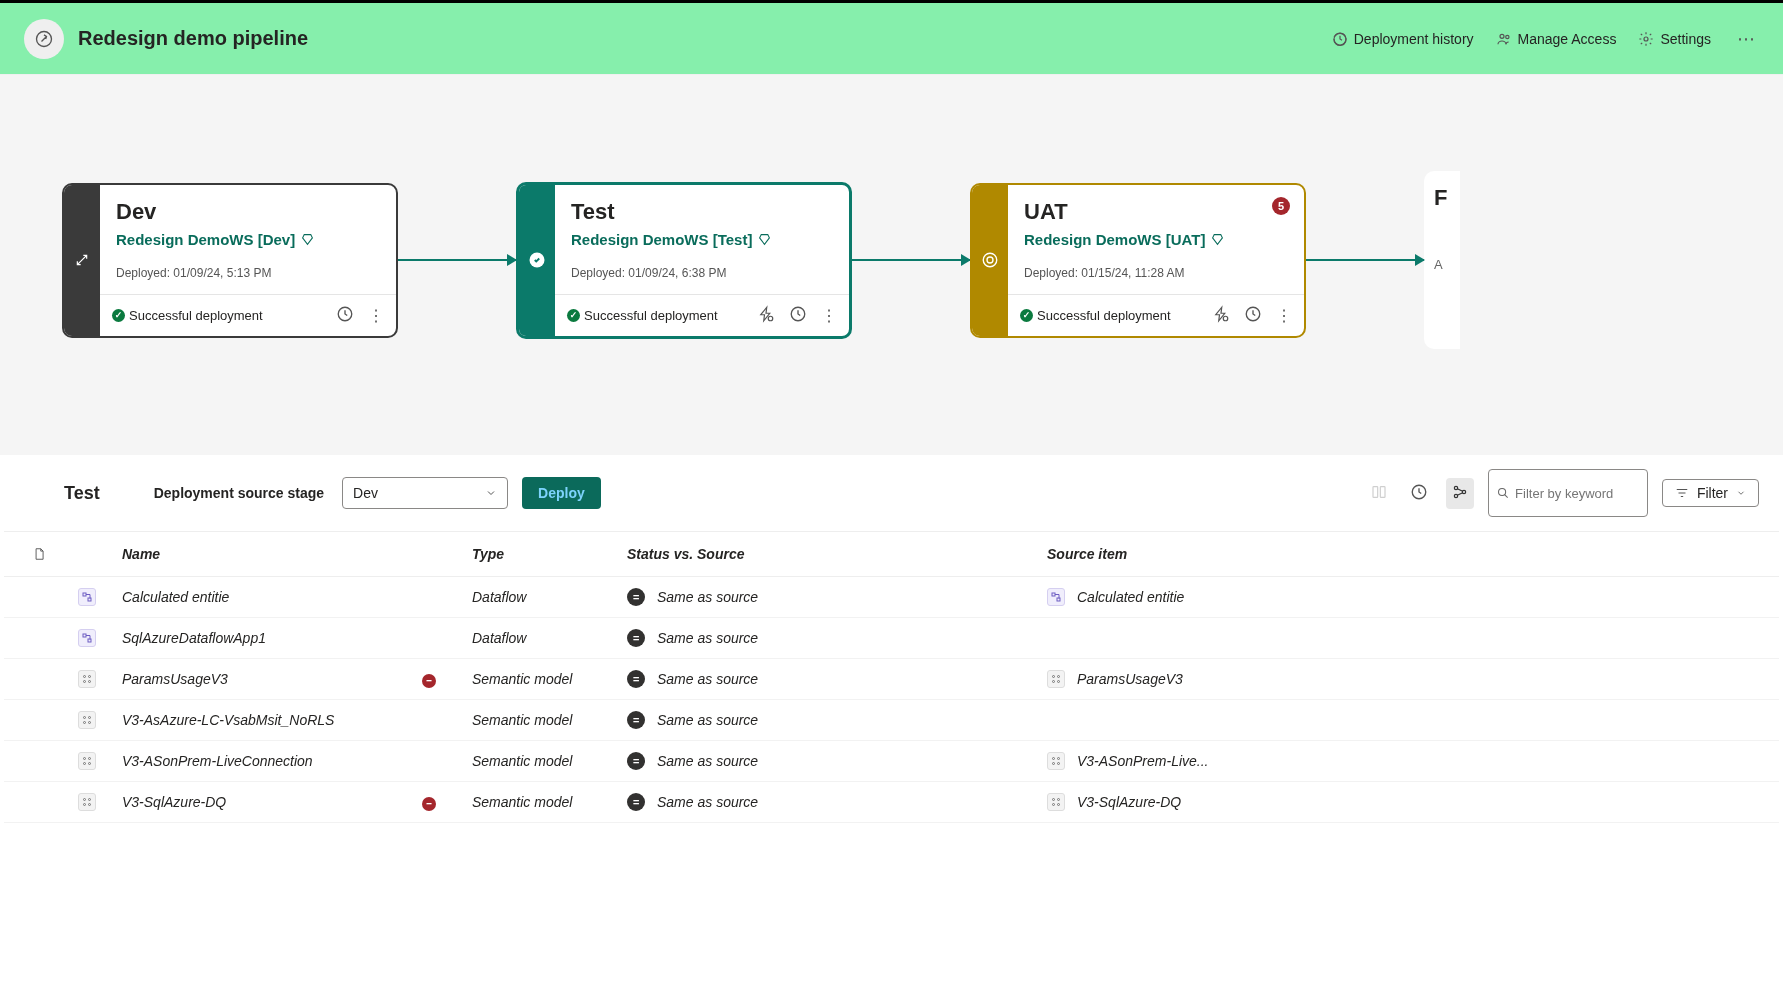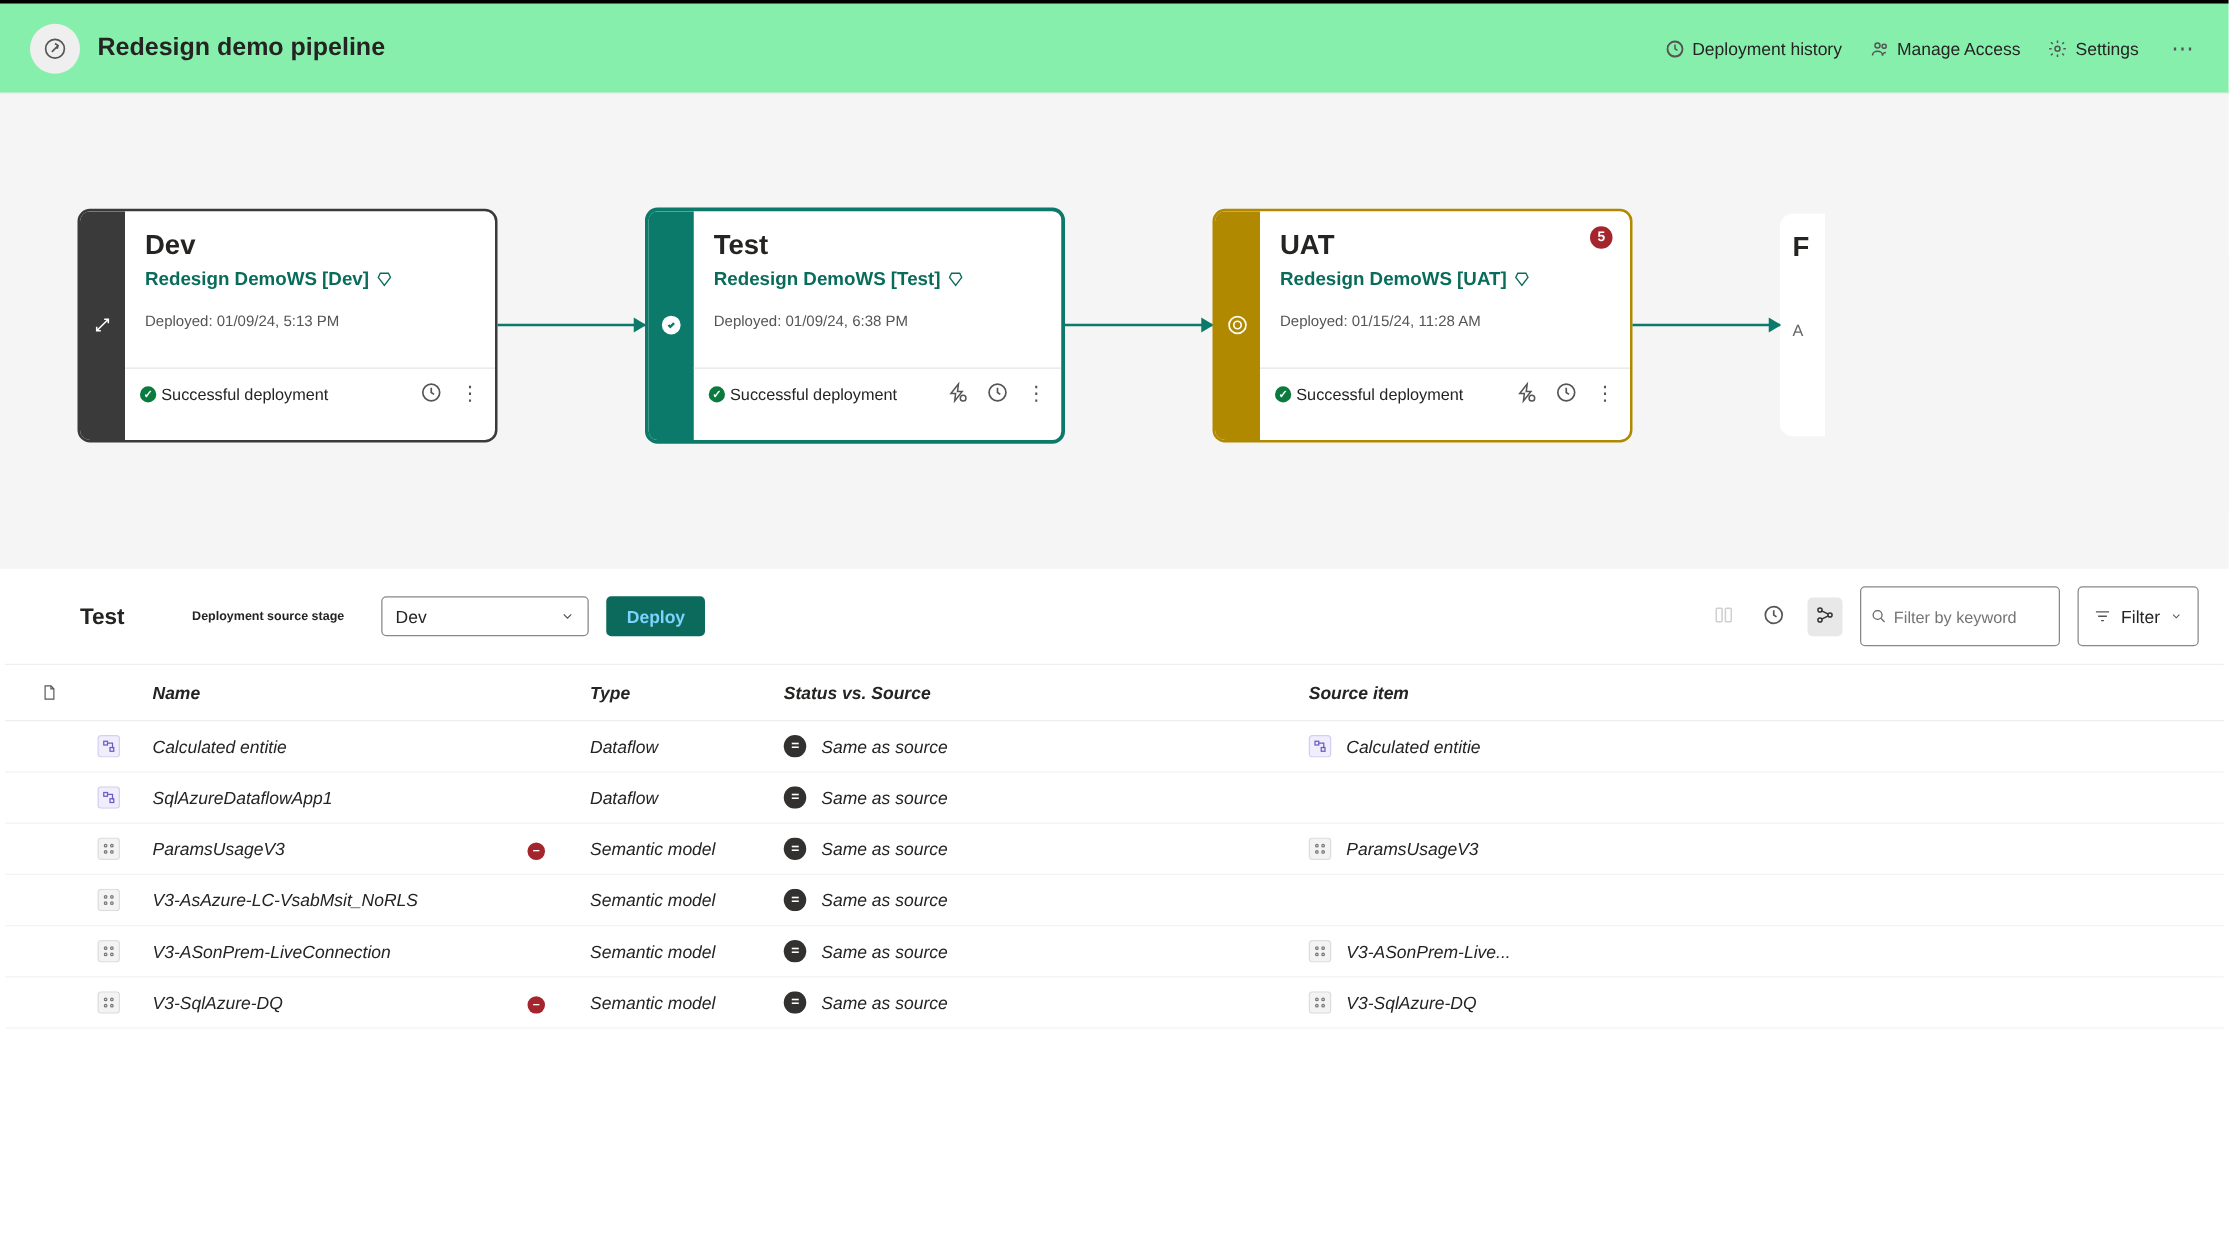--- a/index.html
+++ b/index.html
@@ -19,21 +19,21 @@
 
   
   .canvas { background: #f5f5f5; padding: 80px 0 90px 0; position: relative; height: 380px; display: flex; align-items: center; }
   .stages-row { display: flex; align-items: center; padding-left: 62px; position: relative; }
   .stage-card { width: 336px; border: 2px solid; border-radius: 10px; background: #fff; display: flex; overflow: hidden; position: relative; }
   .stage-sidebar { width: 36px; display: flex; align-items: center; justify-content: center; color: #fff; }
   .stage-body { flex: 1; padding: 14px 16px 0 16px; display: flex; flex-direction: column; }
   .stage-name { font-size: 22px; font-weight: 600; margin-bottom: 6px; }
   .stage-ws { font-size: 15px; font-weight: 600; color: #096c5b; display: flex; align-items: center; gap: 6px; margin-bottom: 18px; }
   .stage-deployed { font-size: 12px; color: #555; margin-bottom: 14px; }
-  .stage-footer { border-top: 1px solid #e5e5e5; margin: 16px -16px; padding: 10px 12px; display: flex; align-items: center; gap: 6px; font-size: 13px; }
+  .stage-footer { border-top: 1px solid #e5e5e5; margin: 0 -16px; padding: 10px 12px; display: flex; align-items: center; gap: 6px; font-size: 13px; }
   .stage-footer .status { display: flex; align-items: center; gap: 4px; flex: 1; }
   .status-dot-ok { width: 13px; height: 13px; border-radius: 50%; background: #0b7a3f; display: flex; align-items: center; justify-content: center; }
   .status-dot-ok::after { content: "✓"; color: #fff; font-size: 9px; font-weight: bold; }
   .footer-icons { display: flex; align-items: center; gap: 14px; }
   .footer-icon { cursor: pointer; color: #555; }
   .kebab { font-size: 16px; cursor: pointer; color: #555; }
 
   .card-dev { border-color: #3a3a3a; }
   .card-dev .stage-sidebar { background: #3a3a3a; }
   .card-test { border-color: #0b7a6a; border-width: 3px; }
@@ -46,29 +46,29 @@
 
   .connector { width: 118px; height: 2px; background: #0b7a6a; position: relative; }
   .connector::after { content: ""; position: absolute; right: -1px; top: -5px; width: 0; height: 0; border-left: 10px solid #0b7a6a; border-top: 6px solid transparent; border-bottom: 6px solid transparent; }
 
   .diamond-icon { display:inline-block; }
 
   
   .lower { background: #fff; padding: 0 4px; }
   .toolbar { display: flex; align-items: center; padding: 14px 20px 14px 60px; gap: 14px; border-bottom: 1px solid #eee;}
   .tb-title { font-size: 18px; font-weight: 600; margin-right: 40px; }
-  .tb-label { font-size: 10px; font-weight: 600; margin-right: 16px; }
+  .tb-label { font-size: 14px; font-weight: 600; margin-right: 4px; }
   .dropdown { width: 166px; height: 32px; border: 1px solid #8a8886; border-radius: 4px; background: #fff; padding: 0 10px; display: flex; align-items: center; justify-content: space-between; cursor: pointer; font-size: 14px; }
   .deploy-btn { background: #0b6a5b; color: #7dd3fc; border: none; border-radius: 4px; height: 32px; padding: 0 16px; font-size: 14px; font-weight: 600; cursor: pointer; }
   .tb-spacer { flex: 1; }
   .tb-icon { cursor: pointer; color: #555; padding: 4px; }
   .tb-icon.active-share { background: #e8e8e8; border-radius: 4px; padding: 6px; }
   .search-box { width: 160px; height: 48px; border: 1px solid #8a8886; border-radius: 4px; display: flex; align-items: center; padding: 0 8px; gap: 6px; font-size: 13px; color: #666; }
   .search-box input { border: none; outline: none; font-size: 13px; width: 100%; }
-  .filter-btn { height: 48px; border: 1px solid #8a8886; border-radius: 4px; background: #fff; padding: 0 12px; display: flex; align-items: center; gap: 8px; cursor: pointer; font-size: 14px; }
+  .filter-btn { height: 28px; border: 1px solid #8a8886; border-radius: 4px; background: #fff; padding: 0 12px; display: flex; align-items: center; gap: 8px; cursor: pointer; font-size: 14px; }
 
   
   .table { width: 100%; font-style: italic; }
   .thead, .trow { display: grid; grid-template-columns: 70px 44px 300px 50px 155px 215px 205px 1fr; align-items: center; padding: 10px 0 10px 0; }
   .thead { font-weight: 600; border-bottom: 1px solid #eee; padding: 14px 0; }
   .trow { border-bottom: 1px solid #f2f2f2; font-size: 14px; height: 41px; padding: 0; }
   .cell { padding: 0 4px; white-space: nowrap; overflow: hidden; text-overflow: ellipsis; }
   .cell.checkbox-col { display:flex; justify-content:center; }
   .type-icon { width: 18px; height: 18px; border-radius: 3px; display: inline-flex; align-items: center; justify-content: center; font-size: 10px; }
   .type-icon.df { background: #f0eefc; color: #6d5cc2; border: 1px solid #d5cff0;}

